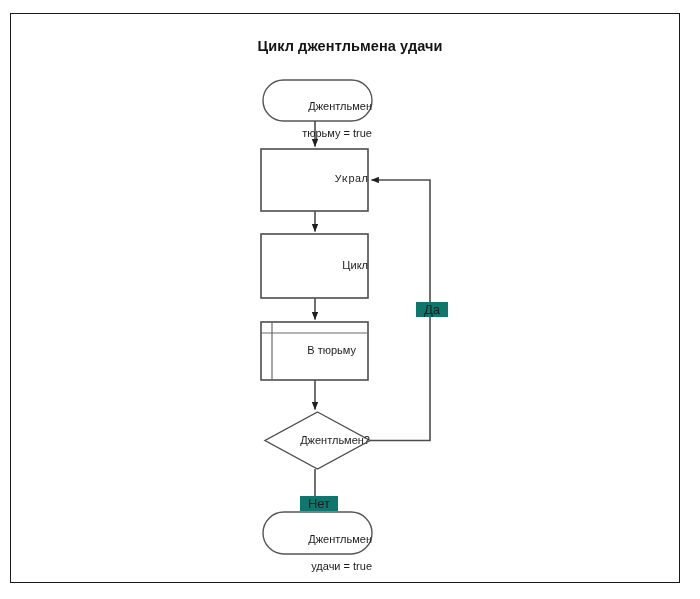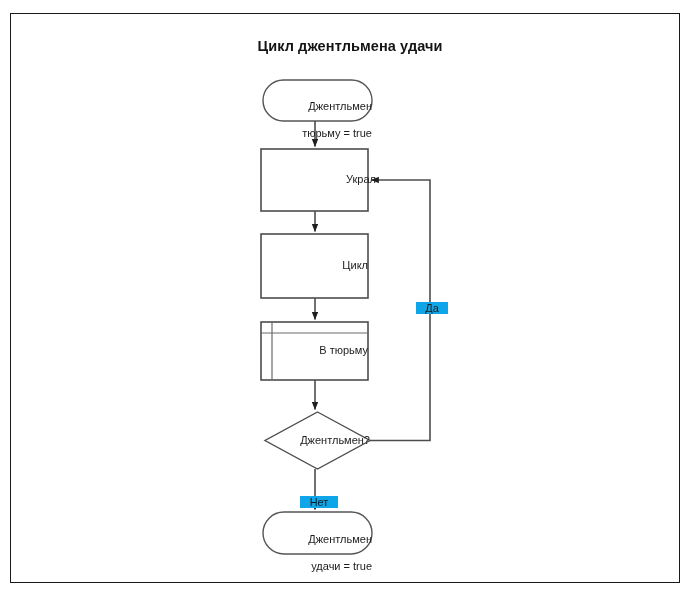--- a/index.html
+++ b/index.html
@@ -55,22 +55,22 @@
     color: #1c1c1c;
     font-size: 11px;
     line-height: 13.5px;
     white-space: pre;
     pointer-events: none;
   }
   .edge-label {
     position: absolute;
     text-align: center;
     color: #1c1c1c;
-    font-size: 11px;
-    background: #0ea5e9;
+    font-size: 13px;
+    background: #0f766e;
     padding: 0 2px;
     pointer-events: none;
   }
 </style>
 </head>
 <body>
 
 <div id="canvas">
 
   <div id="frame"></div>
@@ -109,25 +109,25 @@
     <path d="M370,440.5 L430,440.5 L430,180 L371.5,180" fill="none" stroke="#4d4d4d" stroke-width="1.6" marker-end="url(#arrowhead)"></path>
 
     <line x1="315" y1="469" x2="315" y2="509.5" stroke="#4d4d4d" stroke-width="1.6" marker-end="url(#arrowhead)"></line>
   </svg>
 
   <div class="node-label" style="left:263px; top:86px; width:109px;">
     <span>Джентльмен</span><br>
     <span>тюрьму = true</span>
   </div>
 
-  <div class="node-label" style="left:269px; top:173px; width:107px;">Украл</div>
+  <div class="node-label" style="left:261px; top:173px; width:107px;font-family:Liberation Mono, monospace;">Украл</div>
 
   <div class="node-label" style="left:261px; top:259px; width:107px;">Цикл</div>
 
-  <div class="node-label" style="left:272px; top:344px; width:96px;">В тюрьму</div>
+  <div class="node-label" style="left:260px; top:344px; width:96px;">В тюрьму</div>
 
   <div class="node-label" style="left:265px; top:434px; width:105px;">Джентльмен?</div>
 
   <div class="node-label" style="left:263px; top:519px; width:109px;">
     <span>Джентльмен</span><br>
     <span>удачи = true</span>
   </div>
 
   <div class="edge-label" style="left:416px; top:302px; width:28px;">Да</div>
 

